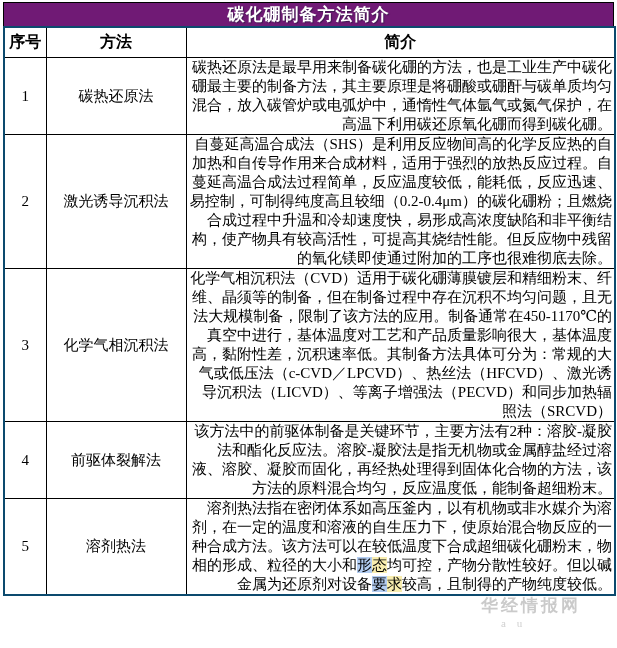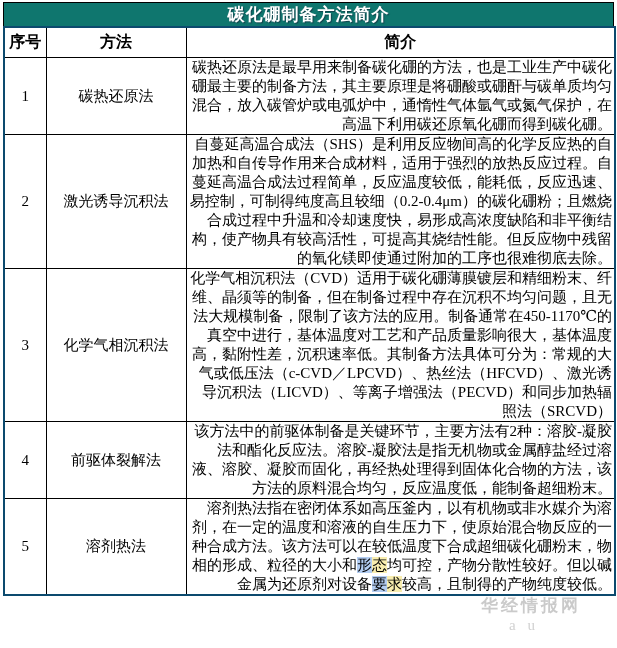--- a/index.html
+++ b/index.html
@@ -35,30 +35,30 @@
   }
   .watermark{
     position:absolute;left:478px;top:592px;width:132px;
     pointer-events:none;text-align:left;
   }
   .wm-main{
     font-size:17px;font-weight:bold;letter-spacing:3px;
     color:rgba(150,150,150,0.5);white-space:nowrap;
   }
   .wm-sub{
-    font-size:15px;letter-spacing:4px;margin-left:28px;
+    font-size:11px;letter-spacing:4px;margin-left:20px;
     color:rgba(170,170,170,0.55);white-space:nowrap;
   }
 </style>
 </head>
 <body>
 
 <div class="page">
 
-  <div class="title-bar" style="background: #0f766e;">碳化硼制备方法简介</div>
+  <div class="title-bar" style="background: #701a75;">碳化硼制备方法简介</div>
 
   <table class="tbl">
     <colgroup>
         <col class="c1">
         <col class="c2">
         <col class="c3">
       </colgroup>
     <thead>
       <tr>
         <th>序号</th>

